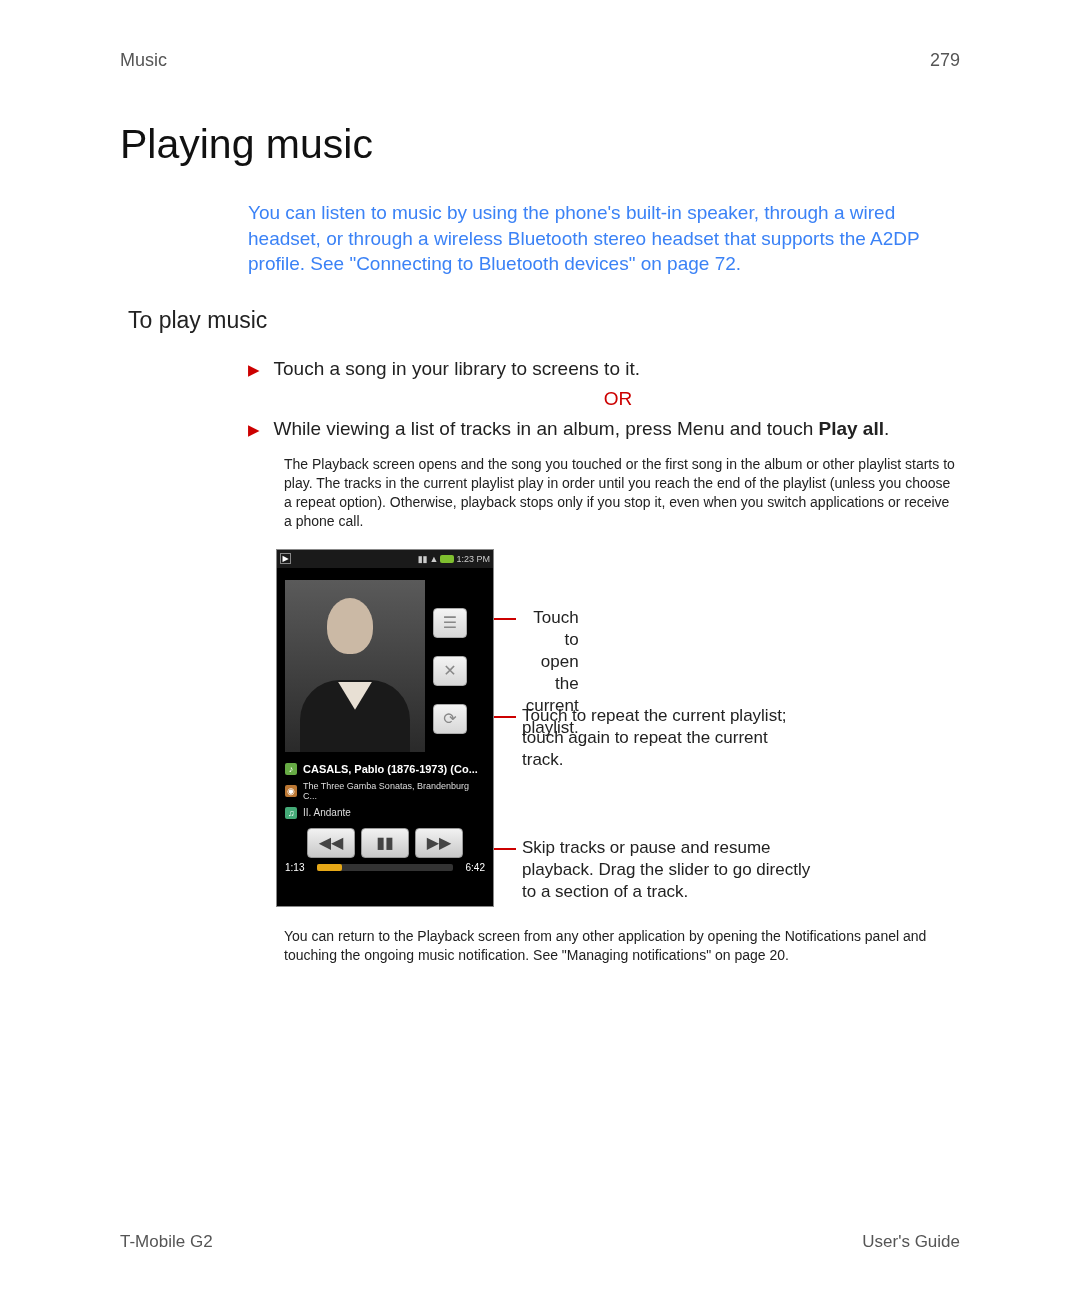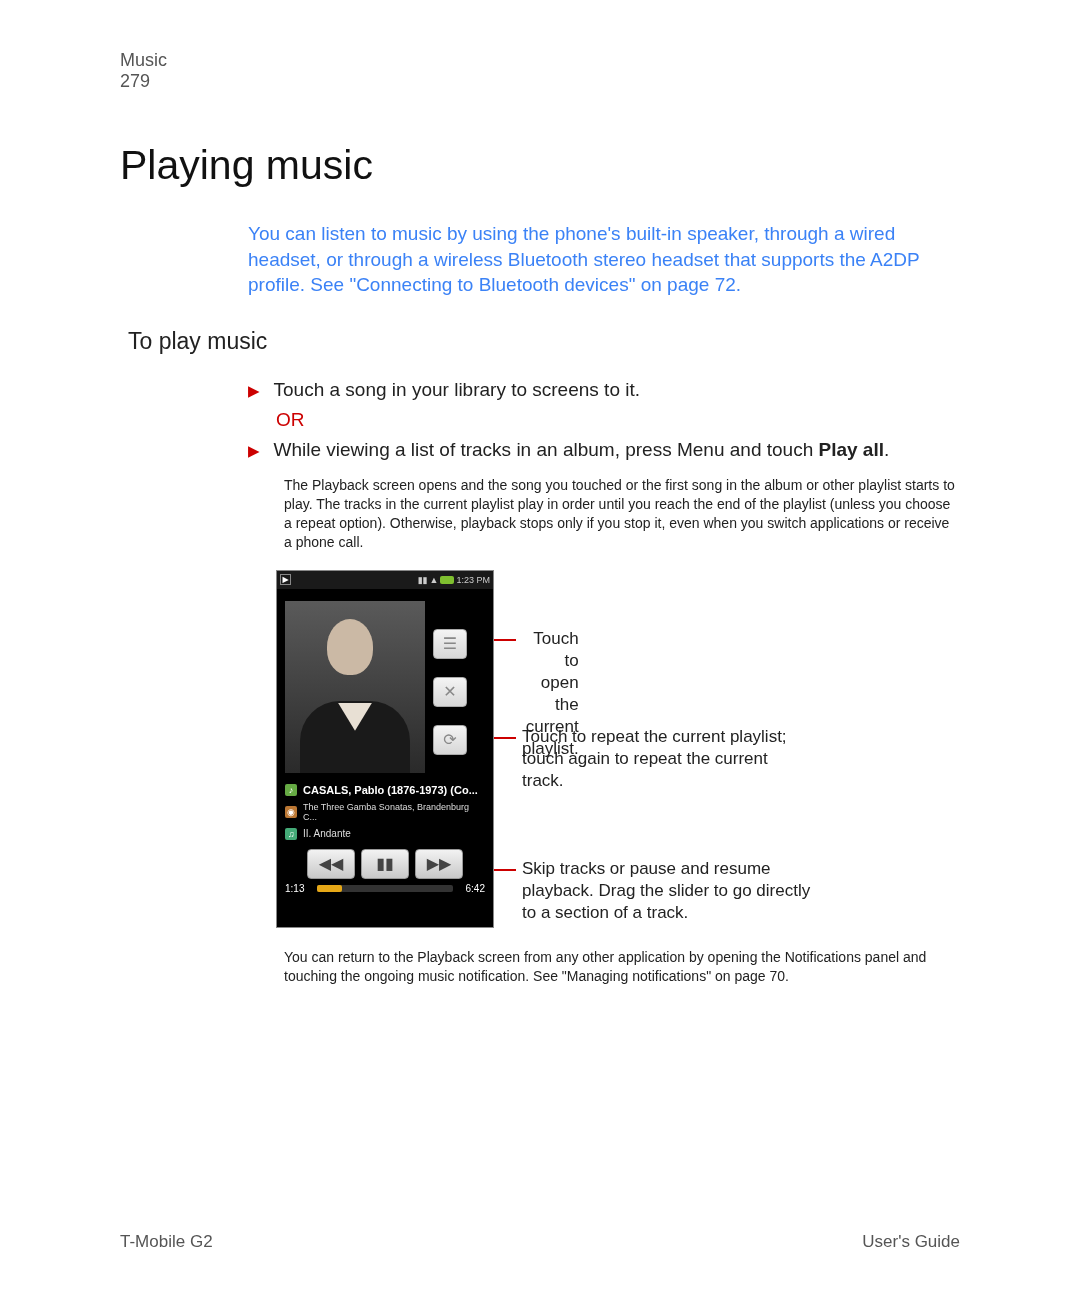--- a/index.html
+++ b/index.html
@@ -11,21 +11,20 @@
     color: #222;
     position: relative;
     padding: 50px 120px 40px 120px;
   }
   .header-row {
     display: flex;
     justify-content: space-between;
     font-size: 18px;
     color: #555;
     margin-bottom: 50px;
-    flex-direction: column;
   }
   h1 {
     font-size: 41px;
     font-weight: 300;
     color: #111;
     margin-bottom: 32px;
   }
   .content { margin-left: 128px; }
   .intro {
     font-size: 19px;
@@ -51,20 +50,21 @@
     color: #cc0000;
     font-size: 15px;
     margin-right: 14px;
     margin-top: 4px;
     flex-shrink: 0;
   }
   .or {
     color: #cc0000;
     font-size: 19px;
     margin: 6px 0 6px 28px;
+    text-align: center;
   }
   .body-para {
     font-size: 14px;
     line-height: 1.35;
     margin-left: 36px;
     margin-top: 14px;
     margin-bottom: 18px;
   }
   b { font-weight: 600; }
 
@@ -303,19 +303,19 @@
         <span>Touch to repeat the current playlist; touch again to repeat the current track.</span>
       </div>
       <div class="anno" style="top:288px; width:300px;">
         <div class="line short"></div>
         <span>Skip tracks or pause and resume playback. Drag the slider to go directly to a section of a track.</span>
       </div>
     </div>
   </div>
 
 
-  <p class="body-para">You can return to the Playback screen from any other application by opening the Notifications panel and touching the ongoing music notification. See "Managing notifications" on page 70.</p>
+  <p class="body-para">You can return to the Playback screen from any other application by opening the Notifications panel and touching the ongoing music notification. See "Managing notifications" on page 20.</p>
 </div>
 
 <div class="footer-row">
   <span>T-Mobile G2</span>
   <span>User's Guide</span>
 </div>
 
 </body></html>

